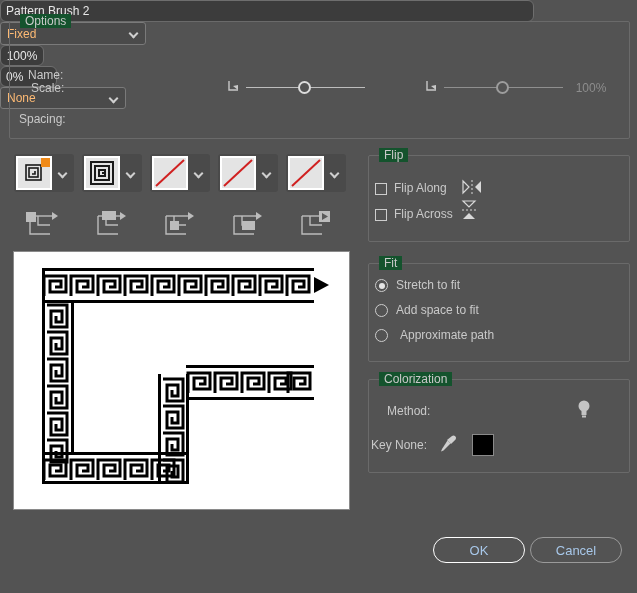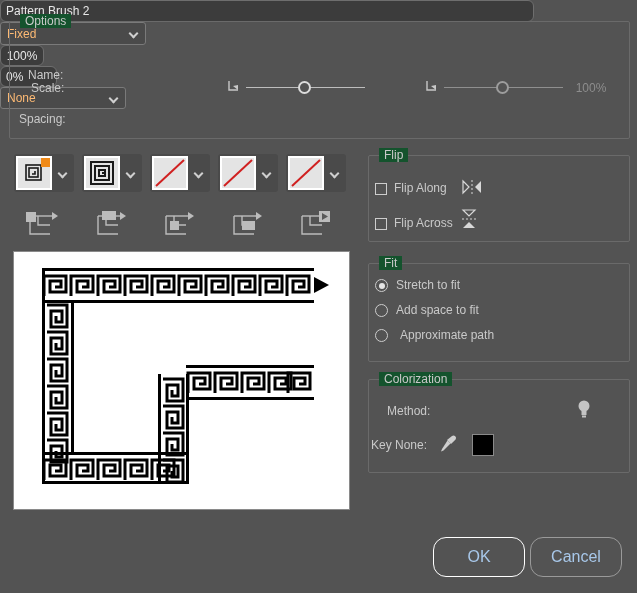--- a/index.html
+++ b/index.html
@@ -127,27 +127,27 @@
     border-radius:50%;
     background:#e6e6e6;
   }
   .row{
     position:absolute;
     display:flex;
     align-items:flex-end;
   }
   .btn{
     position:absolute;
-    height:40px;
+    height:26px;
     border-radius:13px;
     background:#535353;
     display:flex;
     align-items:center;
     justify-content:center;
-    font-size:16px;
+    font-size:13px;
     color:#a8c8ea;
     box-sizing:border-box;
   }
   .btn.primary{ border:1px solid #ffffff; }
   .btn.secondary{ border:1px solid #9a9a9a; }
   #preview{
     position:absolute;
     left:13px;top:251px;
     width:337px;height:259px;
     background:#ffffff;
@@ -420,21 +420,21 @@
   <span class="lbl" style="margin-left:7px;">Flip Along</span>
   <span style="margin-left:14px;display:inline-flex;">
     <svg width="22" height="16" viewBox="0 0 22 16">
       <path d="M2,2 L8,8 L2,14 Z" fill="none" stroke="#d8d8d8" stroke-width="1.2"></path>
       <path d="M20,2 L14,8 L20,14 Z" fill="#d8d8d8"></path>
       <line x1="11" y1="1" x2="11" y2="15" stroke="#d8d8d8" stroke-width="1" stroke-dasharray="2,2"></line>
     </svg>
   </span>
 </div>
 
-<div class="row" style="left:375px;top:208px;">
+<div class="row" style="left:375px;top:199px;">
   <span class="cb"></span>
   <span class="lbl" style="margin-left:7px;">Flip Across</span>
   <span style="margin-left:8px;display:inline-flex;">
     <svg width="16" height="22" viewBox="0 0 16 22">
       <path d="M2,2 L14,2 L8,8 Z" fill="none" stroke="#d8d8d8" stroke-width="1.2"></path>
       <path d="M2,20 L14,20 L8,14 Z" fill="#d8d8d8"></path>
       <line x1="1" y1="11" x2="15" y2="11" stroke="#d8d8d8" stroke-width="1" stroke-dasharray="2,2"></line>
     </svg>
   </span>
 </div>

